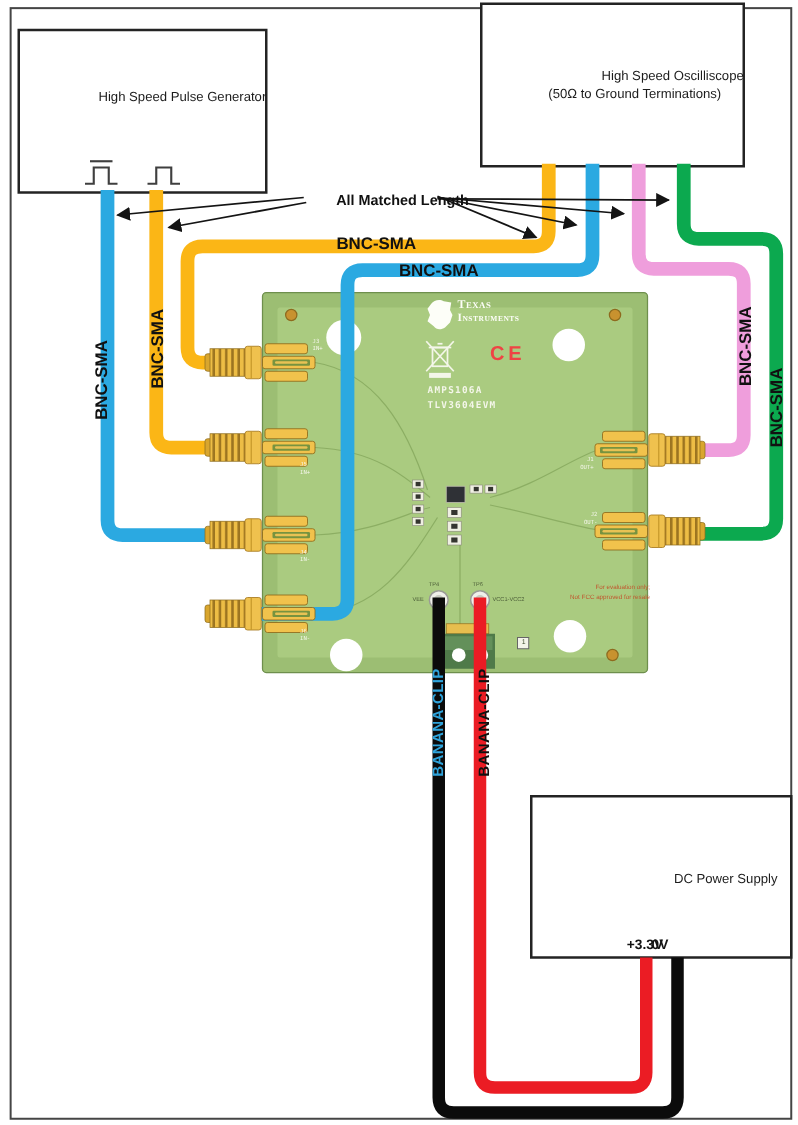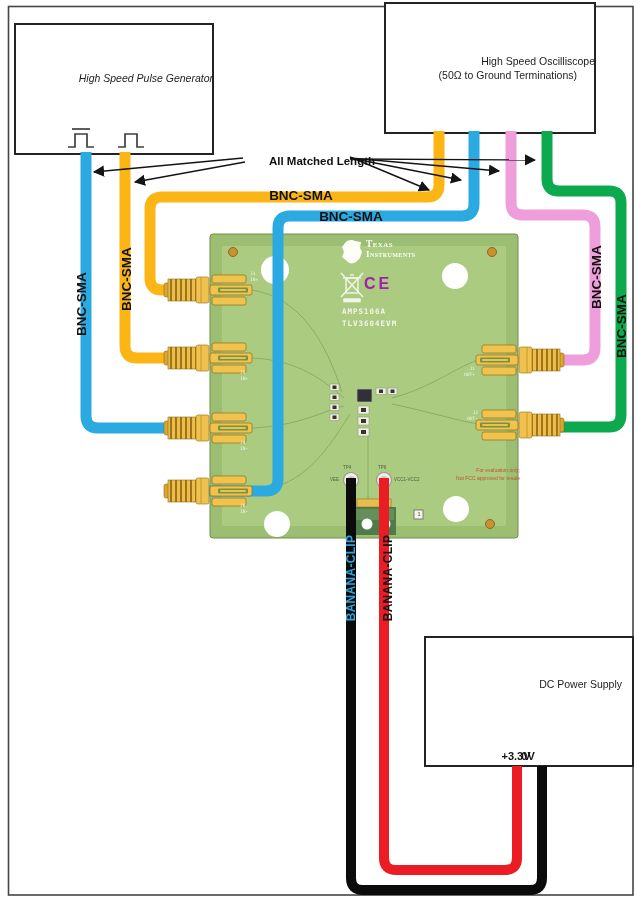--- a/index.html
+++ b/index.html
@@ -158,44 +158,44 @@
   <g stroke="#141414" stroke-width="1.4">
     <line x1="243" y1="158" x2="94" y2="172" marker-end="url(#ah)"></line>
     <line x1="245" y1="162" x2="135" y2="182" marker-end="url(#ah)"></line>
     <line x1="350" y1="157" x2="429" y2="190" marker-end="url(#ah)"></line>
     <line x1="350" y1="158" x2="461" y2="180" marker-end="url(#ah)"></line>
     <line x1="350" y1="158" x2="499" y2="171" marker-end="url(#ah)"></line>
     <line x1="350" y1="159" x2="535" y2="160" marker-end="url(#ah)"></line>
   </g>
 </svg>
 
-<div class="txt ctr boxtitle" style="left:15px;top:72px;width:198px;font-style:italic;">High Speed Pulse Generator</div>
+<div class="txt ctr boxtitle" style="left:15px;top:72px;width:198px;">High Speed Pulse Generator</div>
 
 <div class="txt ctr boxtitle" style="left:385px;top:55px;width:210px;">High Speed Oscilliscope</div>
 <div class="txt ctr boxtitle" style="left:385px;top:69px;width:192px;">(50Ω  to Ground Terminations)</div>
 
-<div class="txt ctr boxtitle" style="left:425px;top:678px;width:197px;">DC Power Supply</div>
+<div class="txt ctr boxtitle" style="left:425px;top:697px;width:197px;">DC Power Supply</div>
 <div class="txt dcv hctr" style="left:516px;top:757px;">+3.3V</div>
 <div class="txt dcv hctr" style="left:528px;top:757px;">0V</div>
 
 <div class="txt matched hctr" style="left:296px;top:161px;">All Matched Length</div>
 
 <div class="txt bnc hctr" style="left:301px;top:196px;">BNC-SMA</div>
 <div class="txt bnc hctr" style="left:351px;top:217px;">BNC-SMA</div>
 <div class="txt bnc vrot" style="left:82px;top:304px;">BNC-SMA</div>
 <div class="txt bnc vrot" style="left:127px;top:279px;">BNC-SMA</div>
 <div class="txt bnc vrot" style="left:597px;top:277px;">BNC-SMA</div>
 <div class="txt bnc vrot" style="left:622px;top:326px;">BNC-SMA</div>
 
 <div class="txt banana vrot" style="left:351px;top:578px;color:#2FA3DB;">BANANA-CLIP</div>
 <div class="txt banana vrot" style="left:388px;top:578px;color:#101010;">BANANA-CLIP</div>
 
 <div class="txt ti-name" style="left:366px;top:240px;font-size:9.5px;">Texas</div>
 <div class="txt ti-name" style="left:366px;top:250px;">Instruments</div>
-<div class="txt" style="left:364px;top:274px;color:#a21caf;font-size:16px;font-weight:bold;letter-spacing:3px;">CE</div>
+<div class="txt" style="left:392px;top:274px;color:#ef4444;font-size:16px;font-weight:bold;letter-spacing:3px;">CE</div>
 <div class="txt silk" style="left:342px;top:307px;font-size:7.5px;font-weight:bold;letter-spacing:1px;">AMPS106A</div>
 <div class="txt silk" style="left:342px;top:319px;font-size:7.5px;font-weight:bold;letter-spacing:1px;">TLV3604EVM</div>
 <div class="txt ctr" style="left:420px;top:467px;width:100px;font-size:5px;color:#C0572E;">For evaluation only;</div>
 <div class="txt ctr" style="left:420px;top:475px;width:100px;font-size:5px;color:#C0572E;">Not FCC approved for resale</div>
 
 <div class="txt tiny silk-dark" style="left:343px;top:465px;">TP4</div>
 <div class="txt tiny silk-dark" style="left:378px;top:465px;">TP6</div>
 <div class="txt tiny silk-dark" style="left:330px;top:477px;">VEE</div>
 <div class="txt tiny silk-dark" style="left:394px;top:477px;">VCC1-VCC2</div>
 

